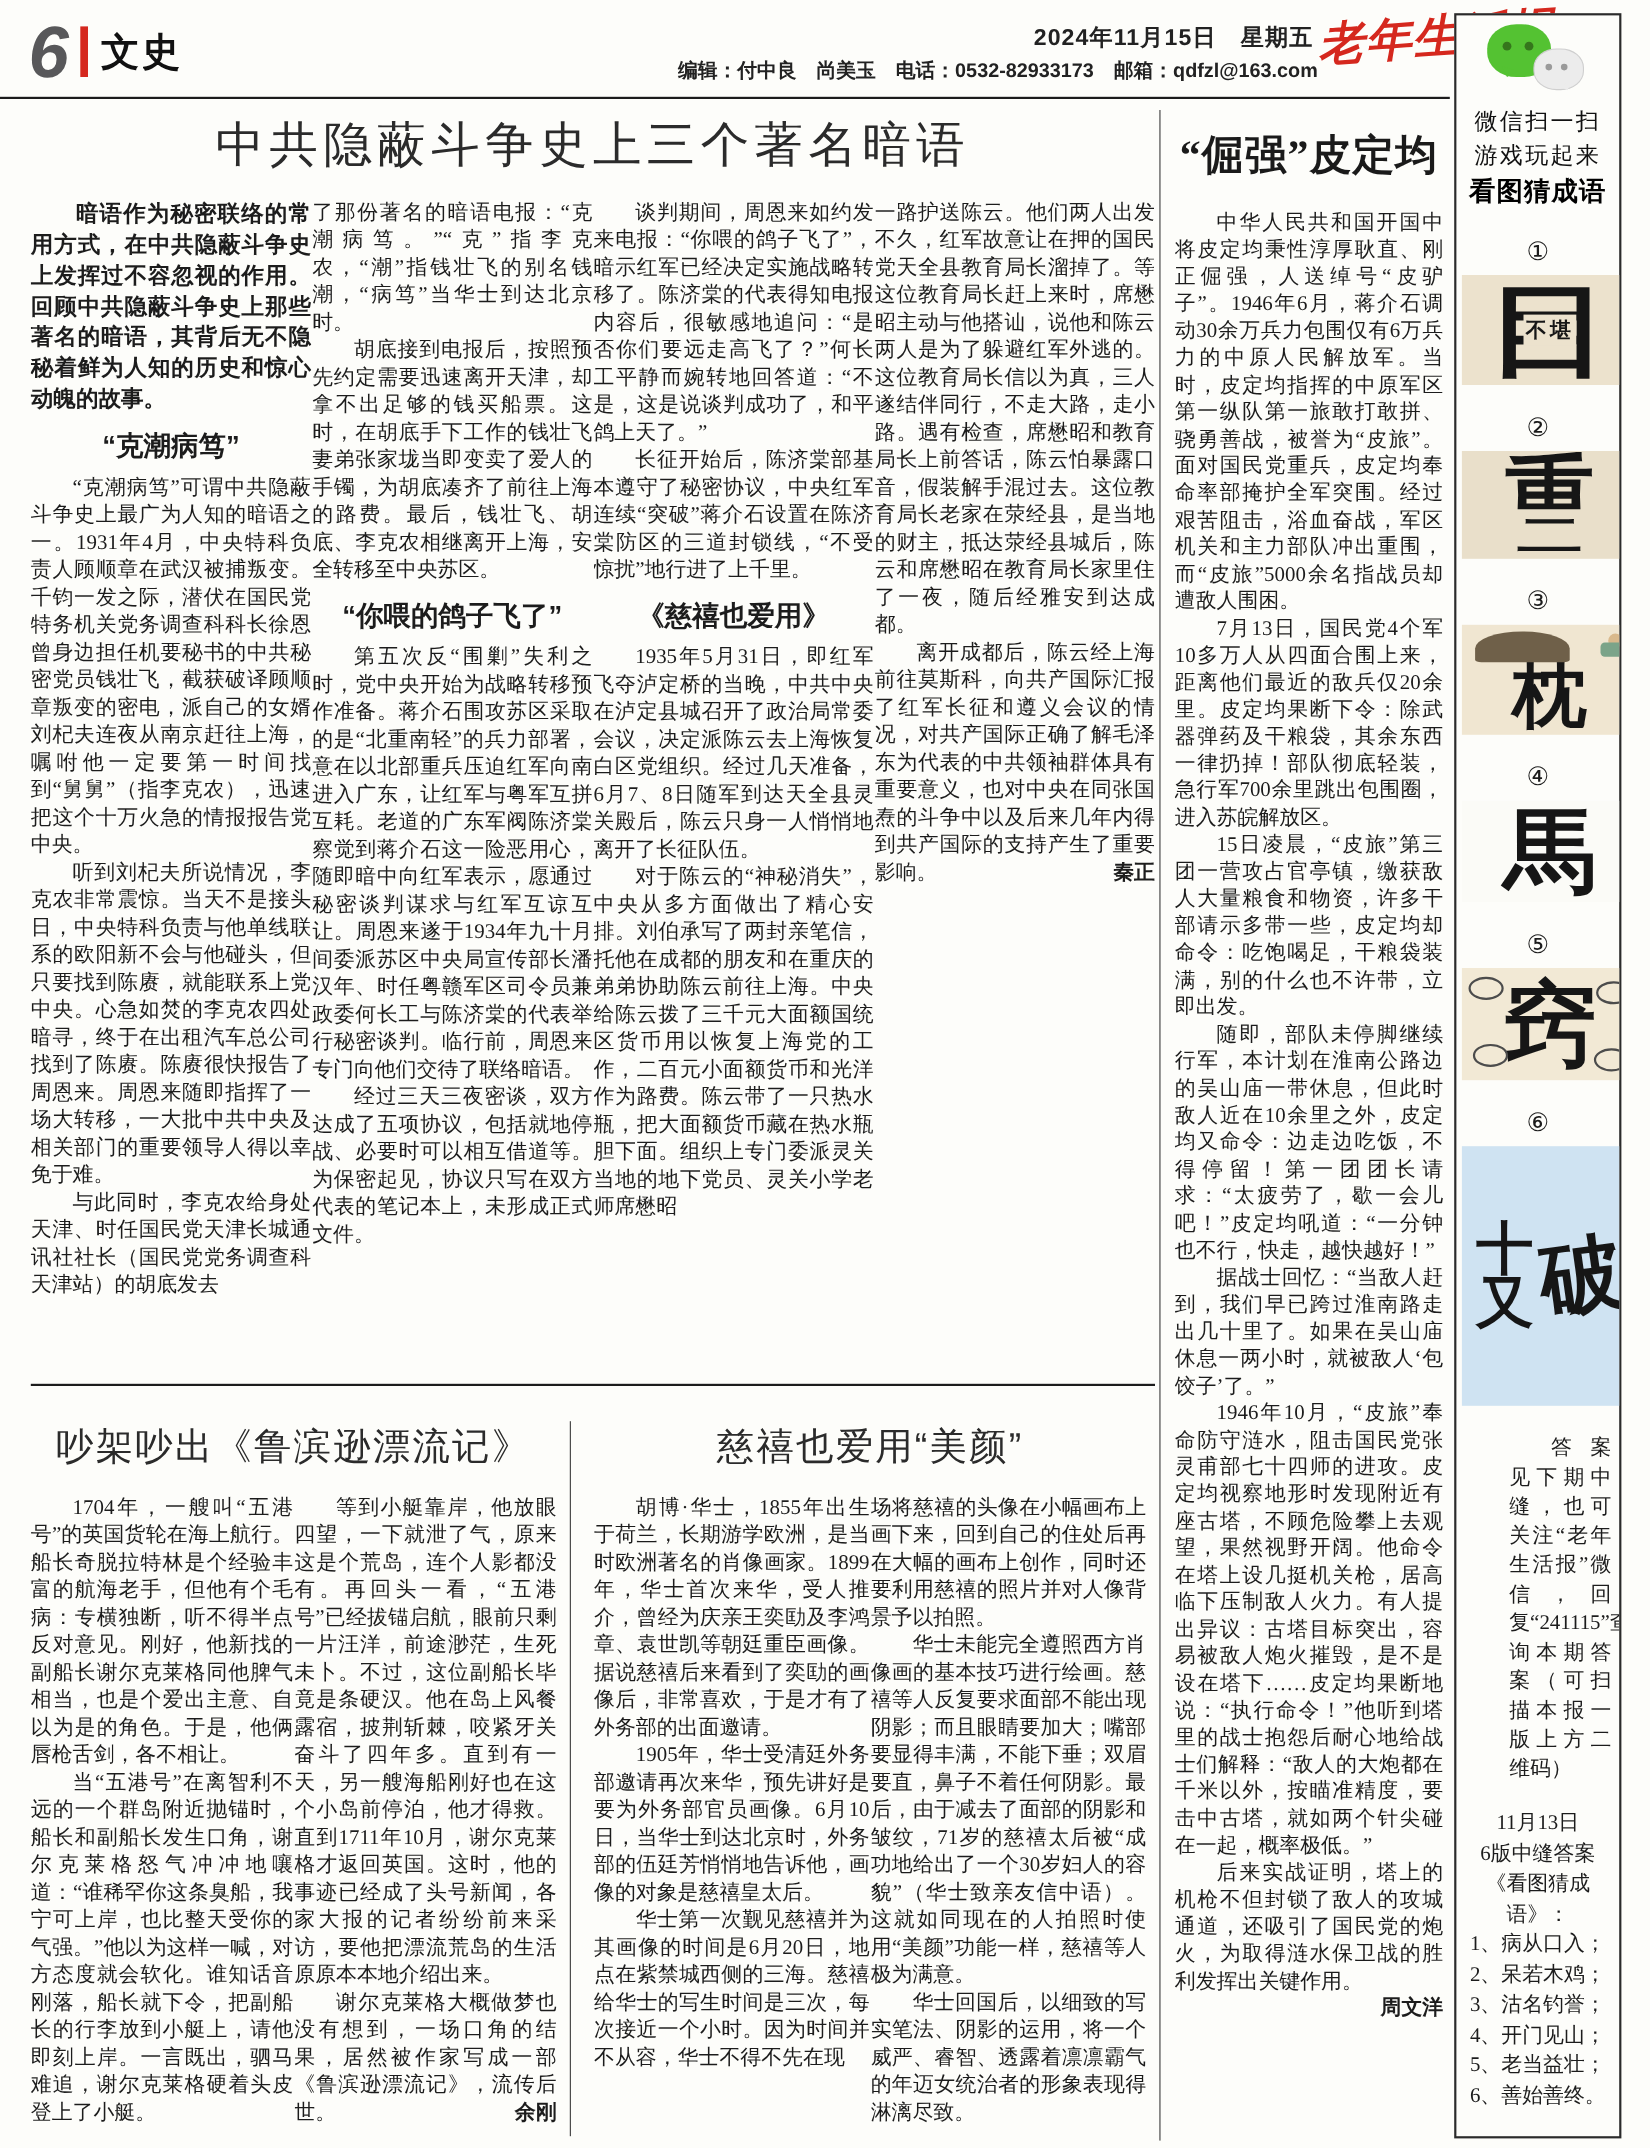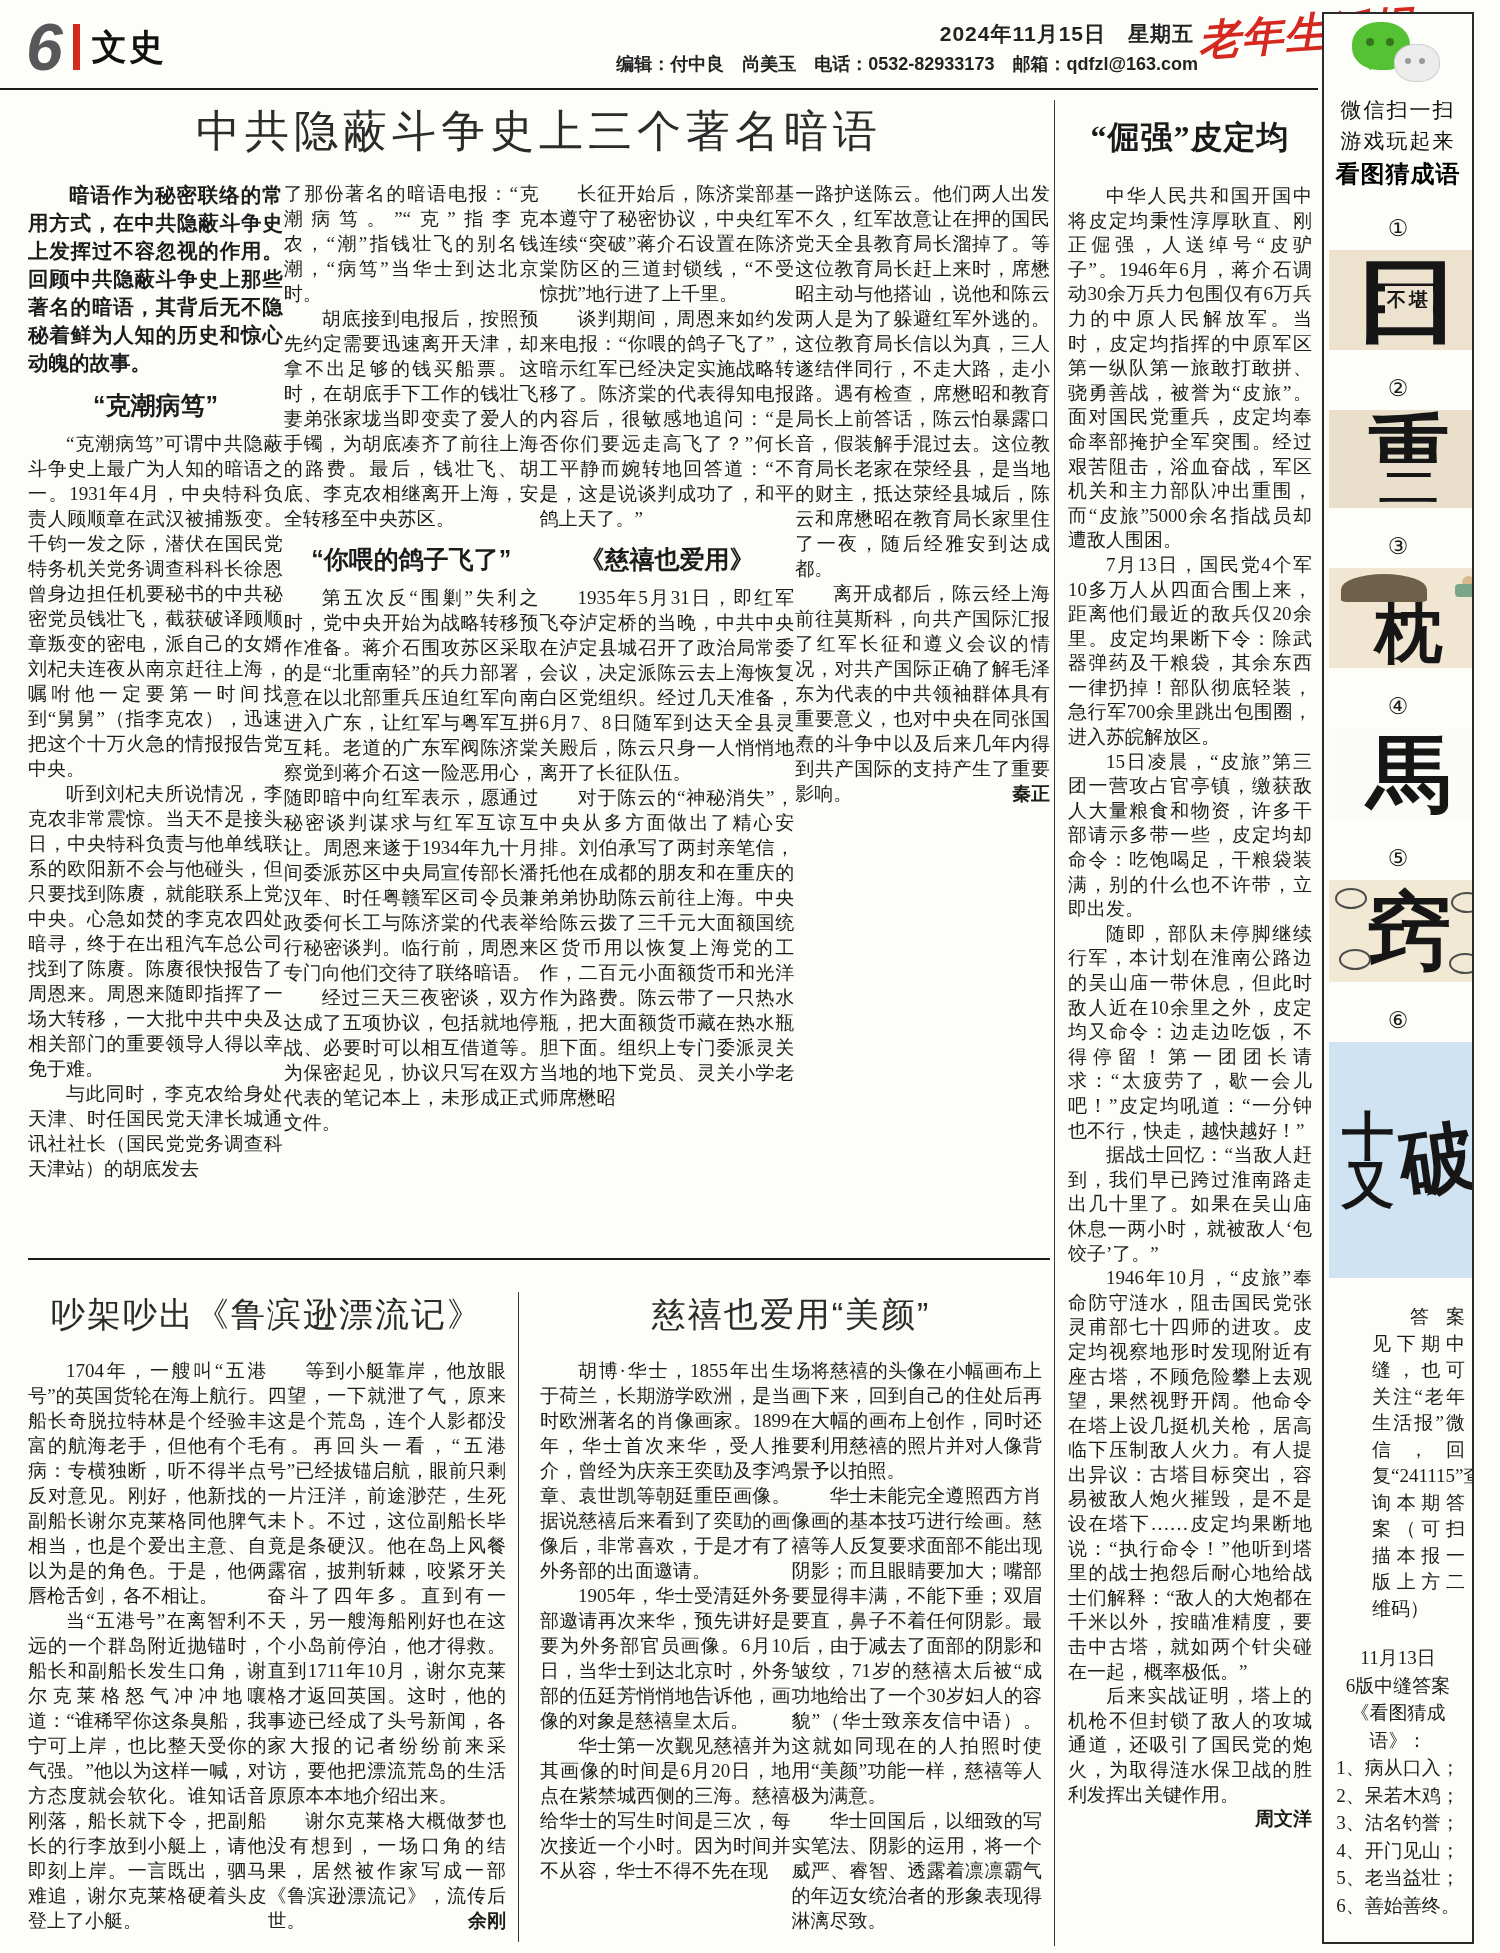--- a/index.html
+++ b/index.html
@@ -29,21 +29,21 @@
   .sign{float:right;font-family:"Liberation Sans",sans-serif;font-weight:bold;margin-left:10px;}
   
   .main-art{position:absolute;left:28px;top:98px;width:1022px;}
   .main-art h1{font-family:"Liberation Sans",sans-serif;font-weight:normal;font-size:44px;letter-spacing:5px;
                text-align:center;color:#2b2b2b;margin:4px 0 20px;}
   .cols{display:flex;gap:1px;}
   .main-art .cols{height:1078px;overflow:hidden;}
   .col{flex:1;overflow:hidden;}
   
   .pi-art{position:absolute;left:1068px;top:100px;width:244px;height:1846px;overflow:hidden;}
-  .pi-art h2{font-size:32px;font-weight:600;text-align:center;letter-spacing:1px;margin:16px 0 24px;color:#1a1a1a;}
+  .pi-art h2{font-size:38px;font-weight:600;text-align:center;letter-spacing:1px;margin:16px 0 24px;color:#1a1a1a;}
   .picol p.p{line-height:24.6px;}
   
   .bot{position:absolute;top:1284px;}
   .bot h2{font-family:"Liberation Sans",sans-serif;font-weight:normal;font-size:34px;letter-spacing:2px;
           text-align:center;color:#2b2b2b;margin:8px 0 20px;}
   .bot .cols{height:600px;overflow:hidden;}
   .bot-left{left:28px;width:478px;}
   .bot-mid{left:540px;width:502px;}
   
   .sidebar{position:absolute;left:1322px;top:12px;width:152px;height:1932px;border:2px solid #2b2b2b;
@@ -113,22 +113,22 @@
           <p class="p">与此同时，李克农给身处天津、时任国民党天津长城通讯社社长（国民党党务调查科天津站）的胡底发去</p>
         </div>
       <div class="col">
           <p class="pc">了那份著名的暗语电报：“克潮病笃。”“克”指李克农，“潮”指钱壮飞的别名钱潮，“病笃”当华士到达北京时。</p>
           <p class="p">胡底接到电报后，按照预先约定需要迅速离开天津，却拿不出足够的钱买船票。这时，在胡底手下工作的钱壮飞妻弟张家垅当即变卖了爱人的手镯，为胡底凑齐了前往上海的路费。最后，钱壮飞、胡底、李克农相继离开上海，安全转移至中央苏区。</p>
           <h3 class="sub">“你喂的鸽子飞了”</h3>
           <p class="p">第五次反“围剿”失利之时，党中央开始为战略转移预作准备。蒋介石围攻苏区采取的是“北重南轻”的兵力部署，意在以北部重兵压迫红军向南进入广东，让红军与粤军互拼互耗。老道的广东军阀陈济棠察觉到蒋介石这一险恶用心，随即暗中向红军表示，愿通过秘密谈判谋求与红军互谅互让。周恩来遂于1934年九十月间委派苏区中央局宣传部长潘汉年、时任粤赣军区司令员兼政委何长工与陈济棠的代表举行秘密谈判。临行前，周恩来专门向他们交待了联络暗语。</p>
           <p class="p">经过三天三夜密谈，双方达成了五项协议，包括就地停战、必要时可以相互借道等。为保密起见，协议只写在双方代表的笔记本上，未形成正式文件。</p>
         </div>
       <div class="col">
+          <p class="p">谈判期间，周恩来如约发来电报：“你喂的鸽子飞了”，暗示红军已经决定实施战略转移了。陈济棠的代表得知电报内容后，很敏感地追问：“是否你们要远走高飞了？”何长工平静而婉转地回答道：“不是，这是说谈判成功了，和平鸽上天了。”</p>
           <p class="p">长征开始后，陈济棠部基本遵守了秘密协议，中央红军连续“突破”蒋介石设置在陈济棠防区的三道封锁线，“不受惊扰”地行进了上千里。</p>
-          <p class="p">谈判期间，周恩来如约发来电报：“你喂的鸽子飞了”，暗示红军已经决定实施战略转移了。陈济棠的代表得知电报内容后，很敏感地追问：“是否你们要远走高飞了？”何长工平静而婉转地回答道：“不是，这是说谈判成功了，和平鸽上天了。”</p>
           <h3 class="sub">《慈禧也爱用》</h3>
           <p class="p">1935年5月31日，即红军飞夺泸定桥的当晚，中共中央在泸定县城召开了政治局常委会议，决定派陈云去上海恢复白区党组织。经过几天准备，6月7、8日随军到达天全县灵关殿后，陈云只身一人悄悄地离开了长征队伍。</p>
           <p class="p">对于陈云的“神秘消失”，中央从多方面做出了精心安排。刘伯承写了两封亲笔信，托他在成都的朋友和在重庆的弟弟协助陈云前往上海。中央给陈云拨了三千元大面额国统区货币用以恢复上海党的工作，二百元小面额货币和光洋作为路费。陈云带了一只热水瓶，把大面额货币藏在热水瓶胆下面。组织上专门委派灵关当地的地下党员、灵关小学老师席懋昭</p>
         </div>
       <div class="col">
           <p class="pc">一路护送陈云。他们两人出发不久，红军故意让在押的国民党天全县教育局长溜掉了。等这位教育局长赶上来时，席懋昭主动与他搭讪，说他和陈云两人是为了躲避红军外逃的。这位教育局长信以为真，三人遂结伴同行，不走大路，走小路。遇有检查，席懋昭和教育局长上前答话，陈云怕暴露口音，假装解手混过去。这位教育局长老家在荥经县，是当地的财主，抵达荥经县城后，陈云和席懋昭在教育局长家里住了一夜，随后经雅安到达成都。</p>
           <p class="p">离开成都后，陈云经上海前往莫斯科，向共产国际汇报了红军长征和遵义会议的情况，对共产国际正确了解毛泽东为代表的中共领袖群体具有重要意义，也对中央在同张国焘的斗争中以及后来几年内得到共产国际的支持产生了重要影响。<span class="sign">秦正</span></p>
         </div>
     </div>
   </section>

